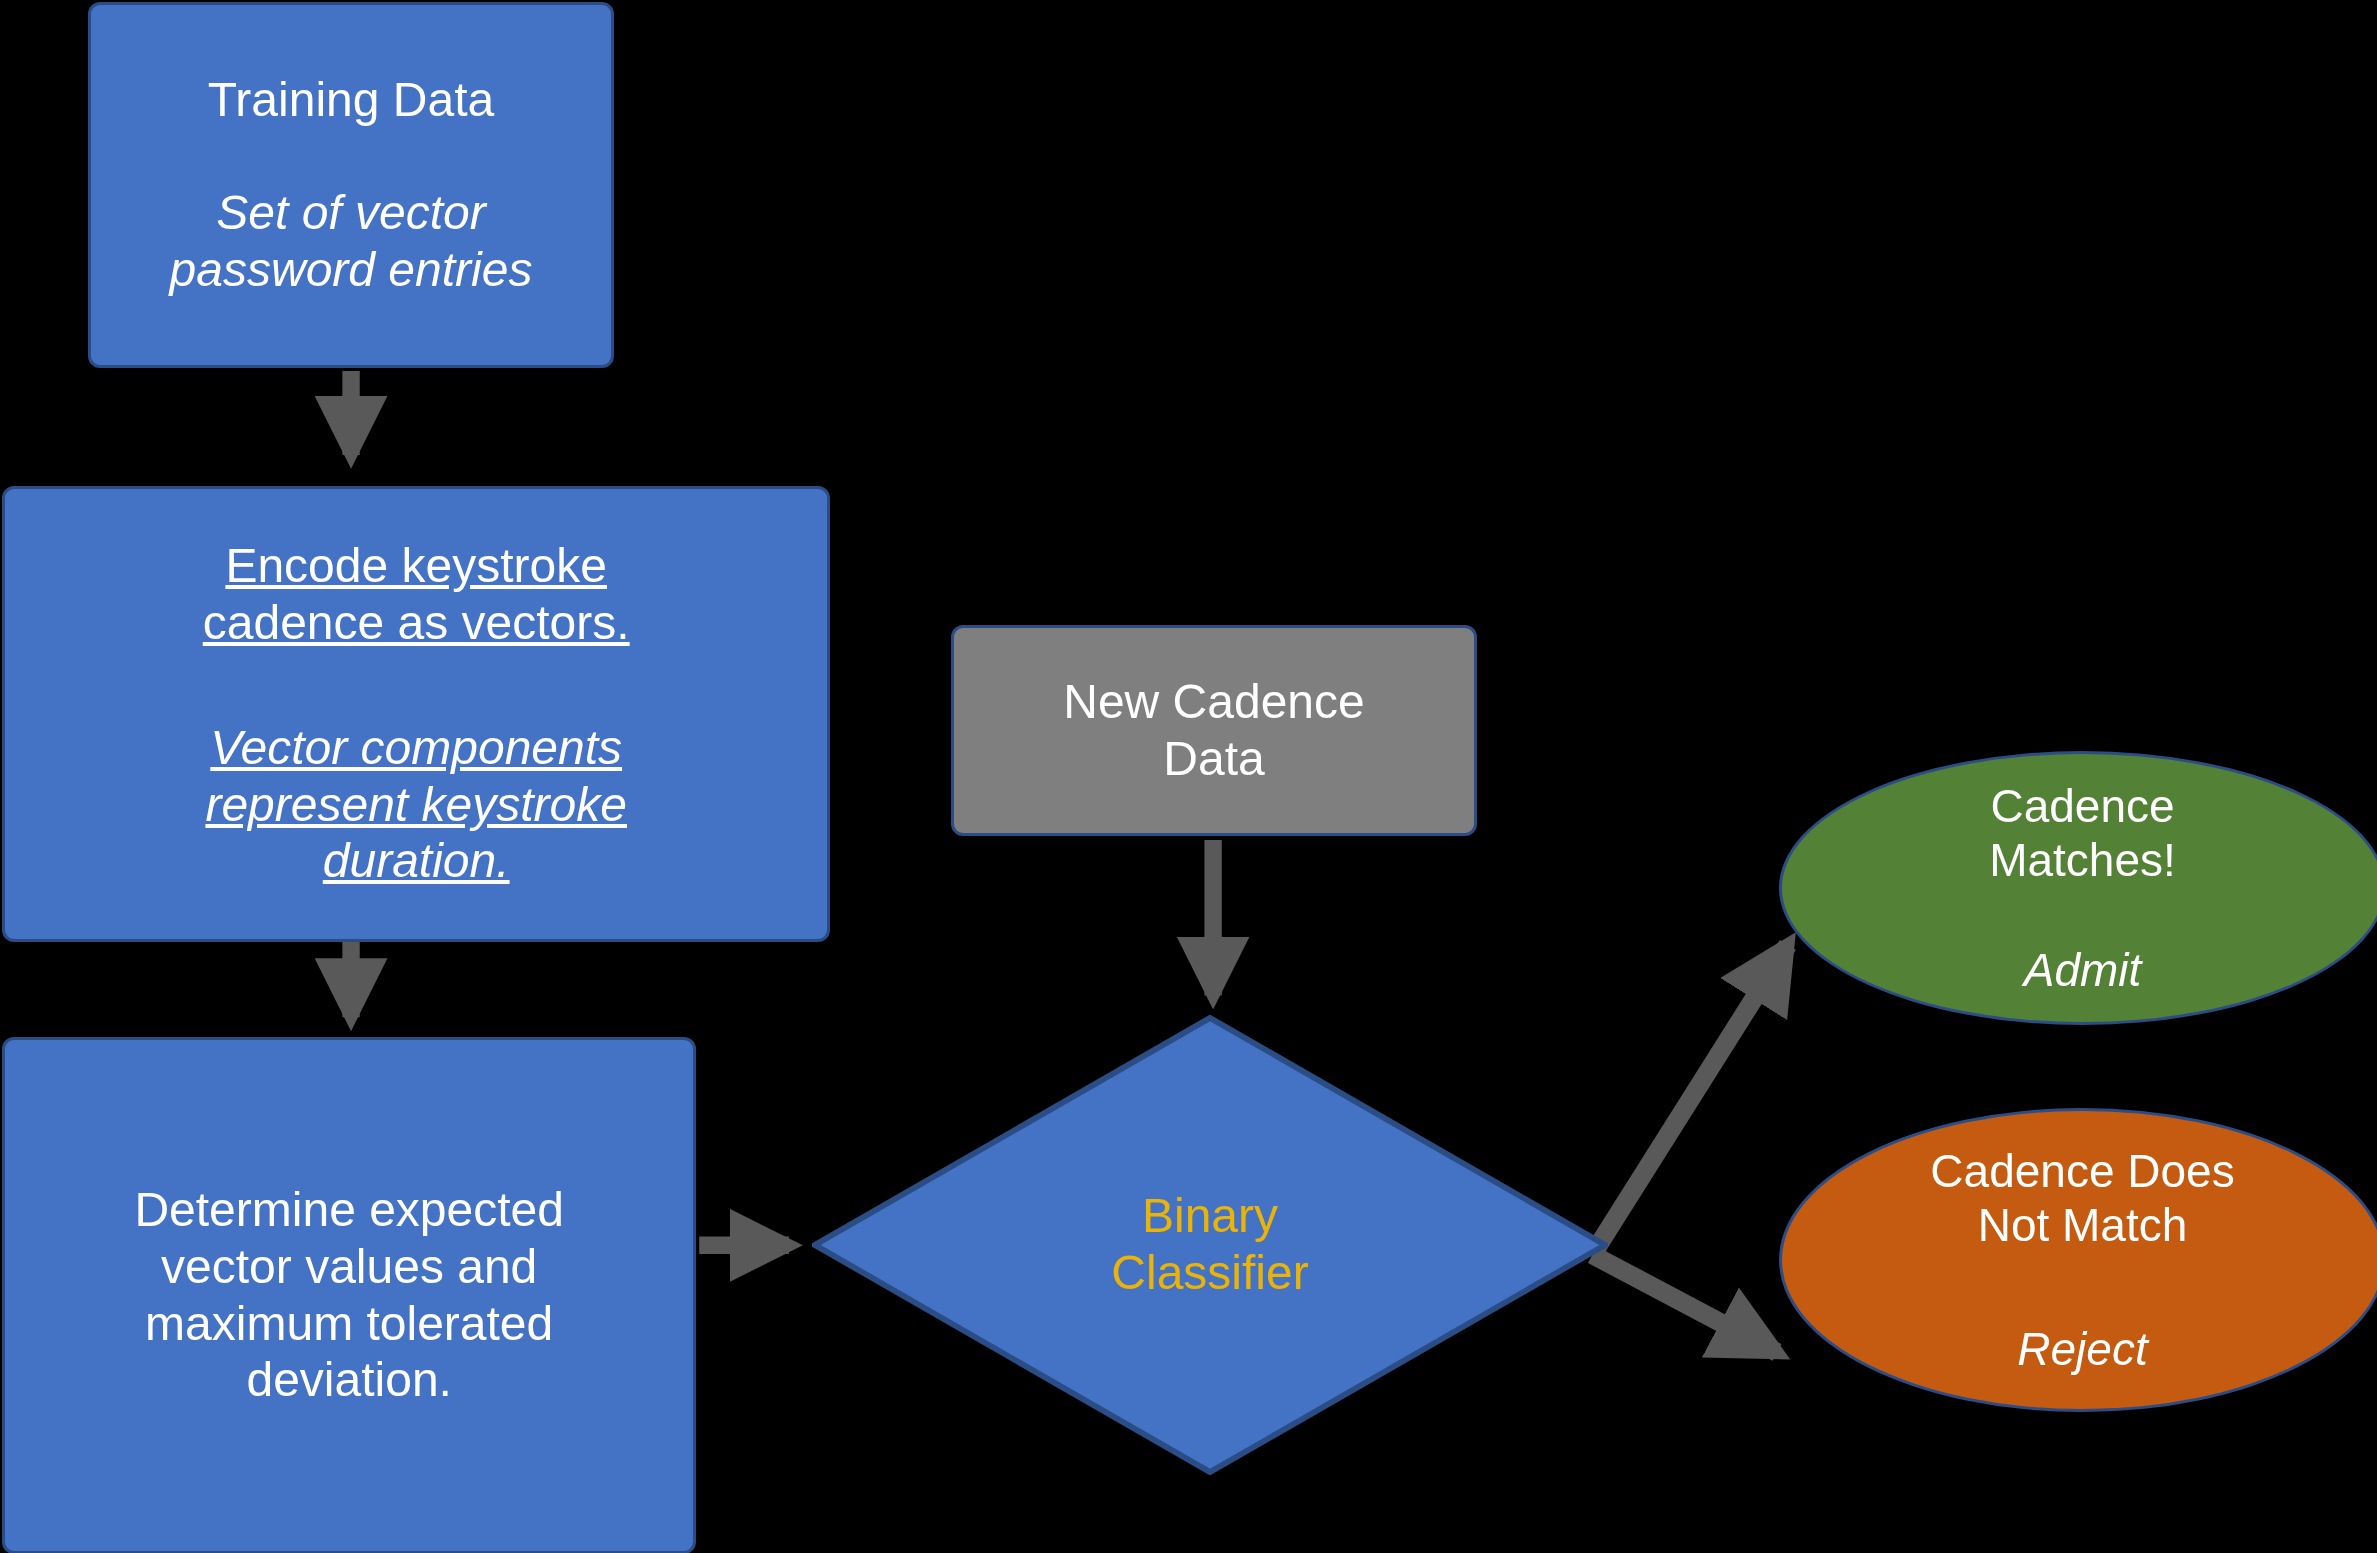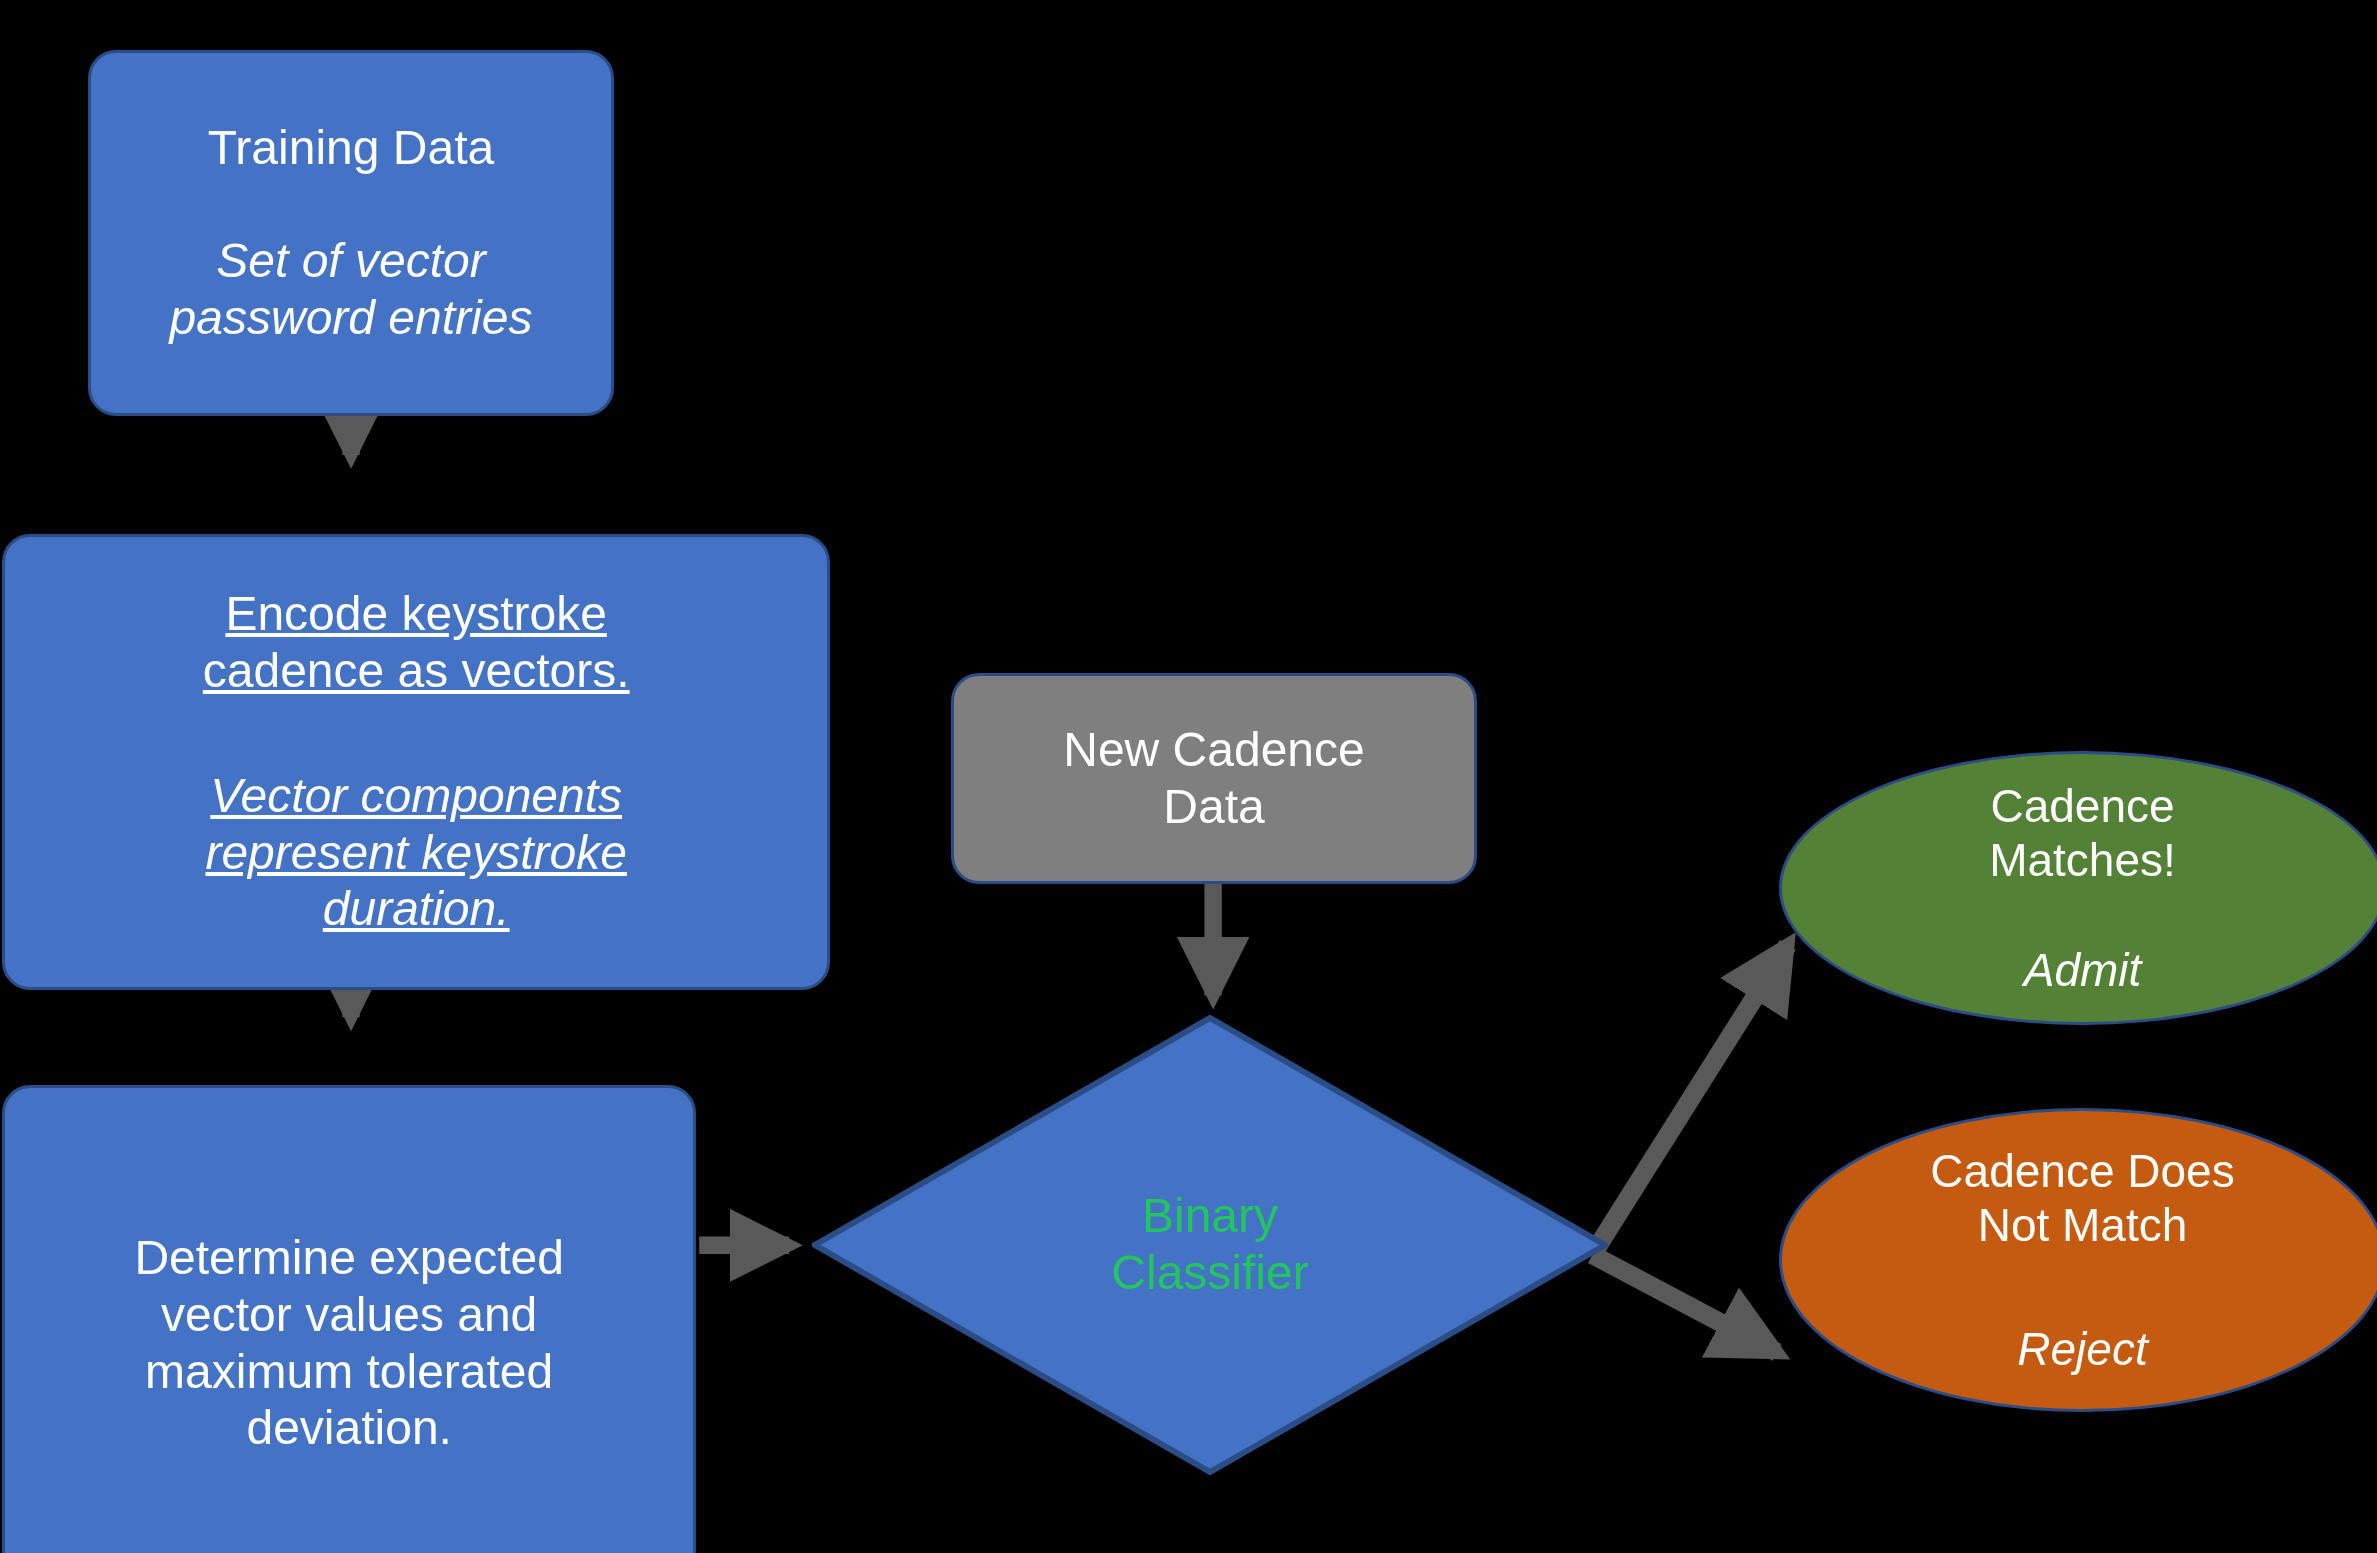--- a/index.html
+++ b/index.html
@@ -22,23 +22,22 @@
     box-sizing: border-box;
     display: flex;
     flex-direction: column;
     align-items: center;
     justify-content: center;
     text-align: center;
     color: #ffffff;
     line-height: 1.18;
   }
   .rounded-box {
-    border-radius: 28px;
+    border-radius: 12px;
     border: 3.6px solid #2b4d86;
-    margin-top: 48px;
   }
   .fill-blue   { background: #4472c4; }
   .fill-gray   { background: #7f7f7f; }
   .fill-green  { background: #538135; }
   .fill-orange { background: #c55a11; }
 
   .title-line {
     font-weight: normal;
     font-style: normal;
   }
@@ -79,21 +78,21 @@
   }
   .diamond-shape {
     position: absolute;
     left: 0; top: 0;
     width: 100%;
     height: 100%;
   }
   .diamond-label {
     position: relative;
     z-index: 2;
-    color: #22c55e;
+    color: #eab308;
     text-align: center;
     line-height: 1.18;
     font-size: 48px;
   }
 </style>
 </head>
 <body>
 
 <div id="canvas">
 

